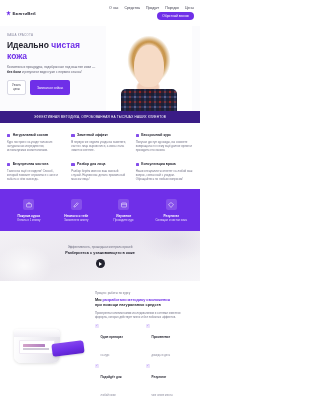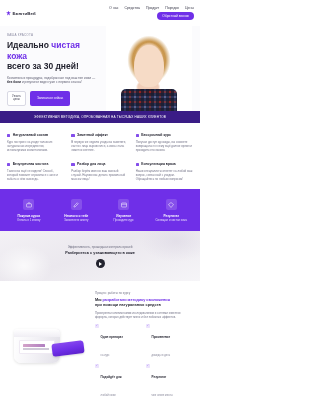--- a/index.html
+++ b/index.html
@@ -187,21 +187,20 @@
       <button class="cta-top">Обратный звонок</button>
     </div>
   </div>
 
   <div class="hero">
     <div class="hero-photo"></div>
     <div class="hero-inner">
       <div class="eyebrow">ВАША КРАСОТА</div>
       <div class="hero-title">
         <span>Идеально </span><span class="accent">чистая кожа</span><br>
-        <span>всего за 30 дней!</span>
       </div>
       <div class="hero-sub">
         <span>Косметика и процедуры, подобранные под ваш</span>
         <span>тип кожи — </span><b>без боли</b>
         <span>и результат виден уже с первого сеанса!</span>
       </div>
       <div class="hero-btns">
         <button class="btn-ghost">
           <span>Узнать</span><br>
           <span>цены</span>

